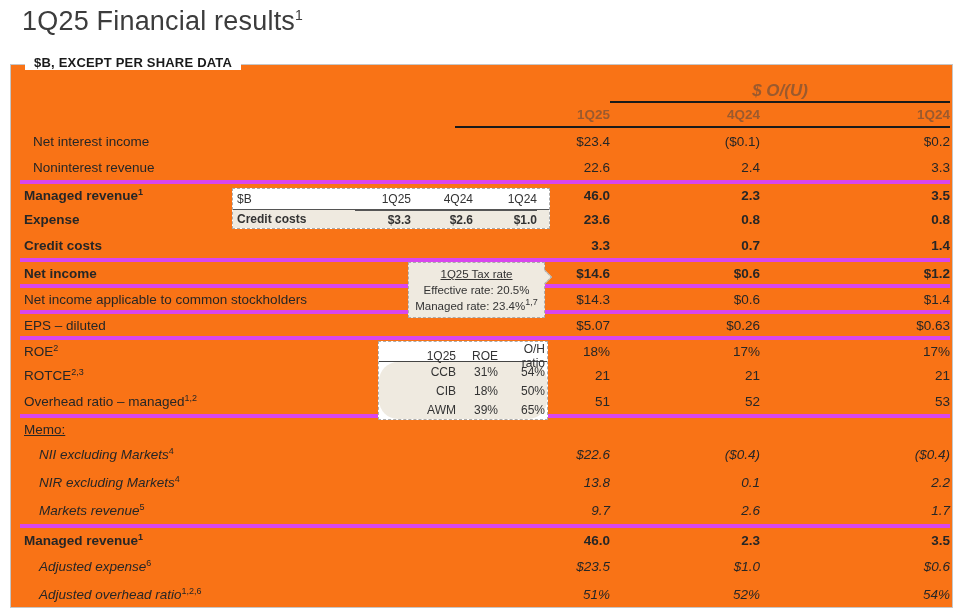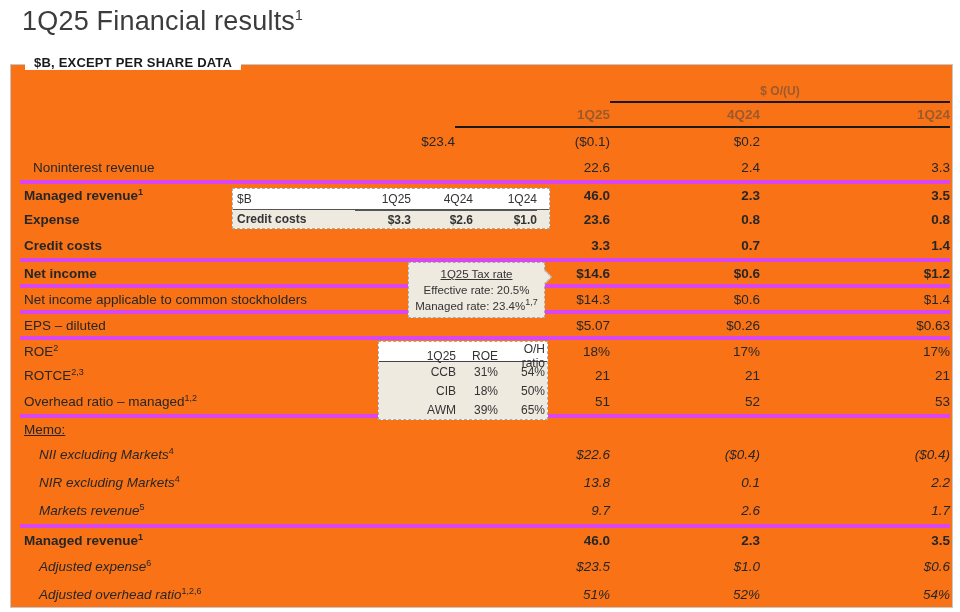--- a/index.html
+++ b/index.html
@@ -15,21 +15,21 @@
   
   .frame { position:absolute; left:10px; top:64px; width:943px; height:544px; border:1px solid #c6c6c6; background:#f97316; }
   .frame-label {
     position:absolute; left:14px; top:-10px; background:#ffffff; padding:0 9px;
     font-size:13px; font-weight:bold; color:#1a1a1a; letter-spacing:0.2px; white-space:nowrap;
   }
 
   
   .tablewrap { position:absolute; left:20px; top:80px; width:930px; }
   .hdr-group { display:grid; grid-template-columns:435px 155px 340px; height:23px; align-items:center; }
-  .hdr-group .du { text-align:center; font-weight:bold; font-size:12px; border-bottom:2px solid #1a1a1a; height:100%; display:flex; align-items:center; justify-content:center; }
+  .hdr-group .du { text-align:center; font-weight:bold; font-size:17px; border-bottom:2px solid #1a1a1a; height:100%; display:flex; align-items:center; justify-content:center;font-style:italic; }
   .hdr-cols { display:grid; grid-template-columns:435px 155px 150px 190px; height:25px; align-items:center; }
   .hdr-cols .hc { text-align:right; font-weight:bold; font-size:13.5px; height:100%; display:flex; align-items:center; justify-content:flex-end; border-bottom:2px solid #1a1a1a; }
   .hdr-cols .hblank { height:100%; }
   .brown { color:#9B5A2E; }
 
   .trow { display:grid; grid-template-columns:435px 155px 150px 190px; height:26px; align-items:center; font-size:13.5px; }
   .trow.tall { height:28px; }
   .trow.sep { border-top:4px solid #d946ef; }
   .trow.bold { font-weight:bold; }
   .trow.ital .lbl, .trow.ital .num { font-style:italic; }
@@ -58,21 +58,21 @@
   
   #callout-tax { left:408px; top:262px; width:137px; height:56px; background:#EFEAE0; text-align:center; font-size:11.5px; z-index:6; line-height:16px; padding-top:3px; }
   #callout-tax .tax-title { text-decoration:underline; }
   .tax-tail { position:absolute; right:-6px; top:9px; width:10px; height:10px; background:#EFEAE0;
     border-top:1px dashed #ababab; border-right:1px dashed #ababab; transform:rotate(45deg); }
 
   
   #callout-roe { left:378px; top:341px; width:170px; }
   #callout-roe .mini-row { grid-template-columns:75px 42px 47px; padding:0 2px; }
   #callout-roe .mini-head { height:20px; border-bottom:1px solid #444; background:#fff; font-weight:normal; }
-  #callout-roe .mini-body { background:#EFEAE0; }
+  #callout-roe .mini-body { background:#EFEAE0;border-radius:19px; }
   #callout-roe .mini-body .mini-row { height:19px; }
   #callout-roe .mn, #callout-roe .ml-r { text-align:right; }
 </style>
 </head>
 <body>
 
 <div class="sheet">
 
   <div class="title"><span>1Q25 Financial results</span><sup>1</sup></div>
 
@@ -87,20 +87,21 @@
       <div class="du brown" style="color: rgb(155, 90, 46);">$ O/(U)</div>
     </div>
     <div class="hdr-cols">
       <div class="hblank"></div>
       <div class="hc brown" style="color: rgb(155, 90, 46);">1Q25</div>
       <div class="hc brown" style="color: rgb(155, 90, 46);">4Q24</div>
       <div class="hc brown" style="color: rgb(155, 90, 46);">1Q24</div>
     </div>
     <div id="table-body">
         <div class="trow">
+          <div class="c label ind1"><span class="lbl">Net interest income</span></div>
           <div class="c num">$23.4</div>
           <div class="c num">($0.1)</div>
           <div class="c num">$0.2</div>
         </div>
         <div class="trow">
           <div class="c label ind1"><span class="lbl">Noninterest revenue</span></div>
           <div class="c num">22.6</div>
           <div class="c num">2.4</div>
           <div class="c num">3.3</div>
         </div>

